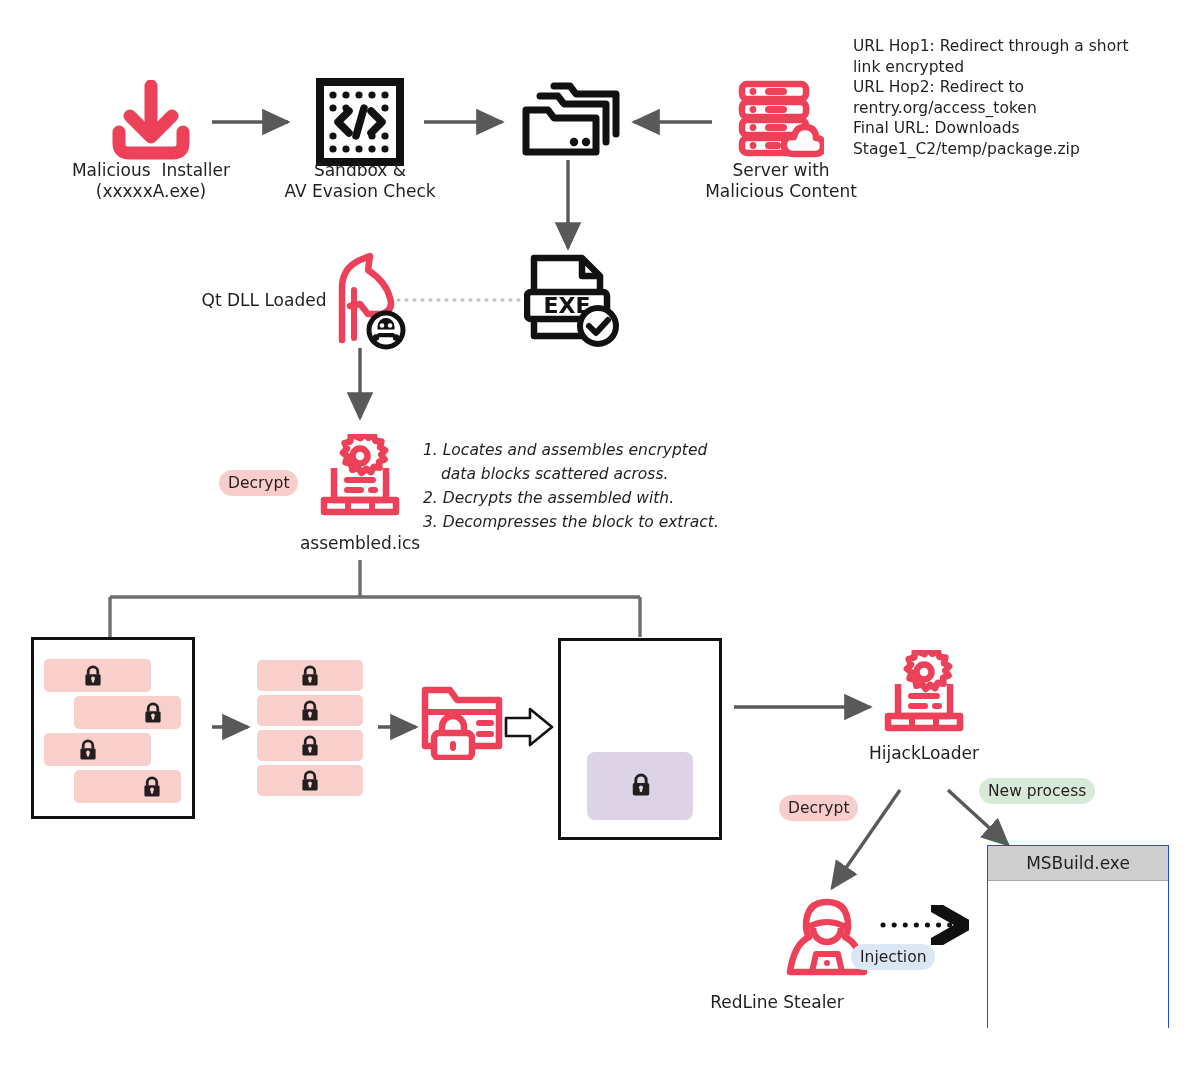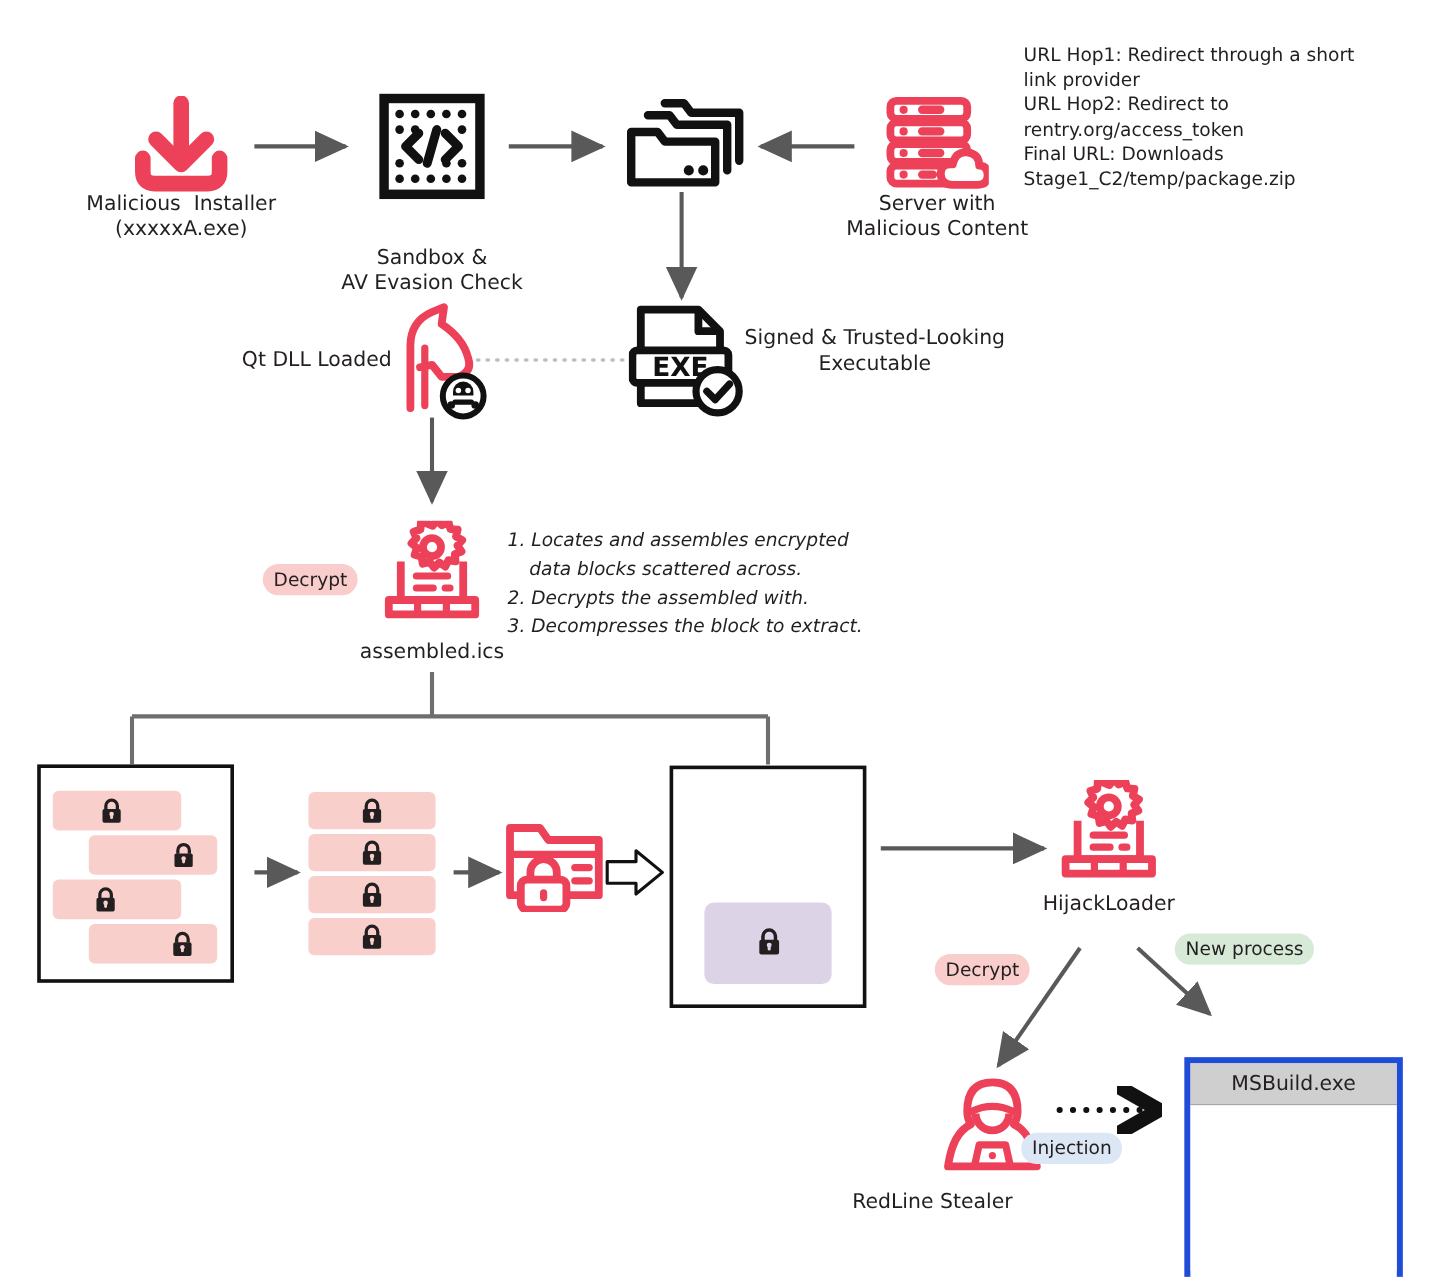--- a/index.html
+++ b/index.html
@@ -10,21 +10,21 @@
   }
   #stage{position:absolute;left:0;top:0;width:1200px;height:1072px;}
   svg.layer{position:absolute;left:0;top:0;width:1200px;height:1072px;overflow:visible;}
   .lbl{position:absolute;text-align:center;font-size:17px;line-height:21px;color:#231f20;white-space:pre;}
   .lbl-l{text-align:center;}
   .badge{position:absolute;font-size:15.5px;line-height:20px;padding:3px 9px;color:#231f20;white-space:nowrap;border-radius:13px;}
   .note{position:absolute;font-size:15.5px;line-height:20.5px;white-space:pre;color:#231f20;}
   .ol{position:absolute;font-size:15.5px;line-height:24px;color:#231f20;}
   .ol div{white-space:pre;font-style:italic;}
   .ol .cont{padding-left:18px;}
-  .win{position:absolute;background:#f0abfc;border:5px solid #1d4ed8;box-sizing:border-box;margin-top:36px;}
+  .win{position:absolute;background:#14b8a6;border:1px solid #1d4ed8;box-sizing:border-box;}
   .win-title{height:34px;background:#cfcfcf;border-bottom:1px solid #a6a6a6;
     display:flex;align-items:center;justify-content:center;font-size:17px;color:#231f20;}
   .win-body{background:#fff;}
   .cbox{position:absolute;box-sizing:border-box;border:3px solid #111111;background:#fff;}
   .blk{position:absolute;border-radius:5px;display:flex;align-items:center;justify-content:center;}
   .ico{position:absolute;}
 </style>
 </head>
 <body>
 
@@ -272,33 +272,31 @@
     <circle cx="12" cy="14.4" r="1.9" fill="#ddd3e6"></circle>
   </svg>
 
   <div class="win" style="left:987px;top:845px;width:182px;height:183px;">
     <div class="win-title">MSBuild.exe</div>
     <div class="win-body" style="height:147px;"></div>
   </div>
 
   <div class="lbl" style="left:51px;top:160px;width:200px;">Malicious  Installer
 (xxxxxA.exe)</div>
-  <div class="lbl" style="left:265px;top:160px;width:190px;margin-top:45px;">Sandbox &amp;
+  <div class="lbl" style="left:265px;top:160px;width:190px;">Sandbox &amp;
 AV Evasion Check</div>
   <div class="lbl" style="left:686px;top:160px;width:190px;">Server with
 Malicious Content</div>
   <div class="lbl lbl-l" style="left:194px;top:290px;width:140px;">Qt DLL Loaded</div>
-  <div class="lbl lbl-l" style="left:614px;top:272px;width:230px;text-align:center;">Signed &amp; Trusted-Looking
-Executable</div>
   <div class="lbl" style="left:275px;top:533px;width:170px;">assembled.ics</div>
   <div class="lbl" style="left:848px;top:743px;width:152px;">HijackLoader</div>
   <div class="lbl" style="left:684px;top:992px;width:186px;">RedLine Stealer</div>
 
   <div class="note" style="left:853px;top:36px;width:300px;">URL Hop1: Redirect through a short
-link provider
+link encrypted
 URL Hop2: Redirect to
 rentry.org/access_token
 Final URL: Downloads
 Stage1_C2/temp/package.zip</div>
 
   <div class="ol" style="left:423px;top:438px;width:300px;">
     <div><span>1.</span> <span>Locates and assembles encrypted</span></div>
     <div class="cont">data blocks scattered across.</div>
     <div><span>2.</span> <span>Decrypts the assembled with.</span></div>
     <div><span>3.</span> <span>Decompresses the block to extract.</span></div>

